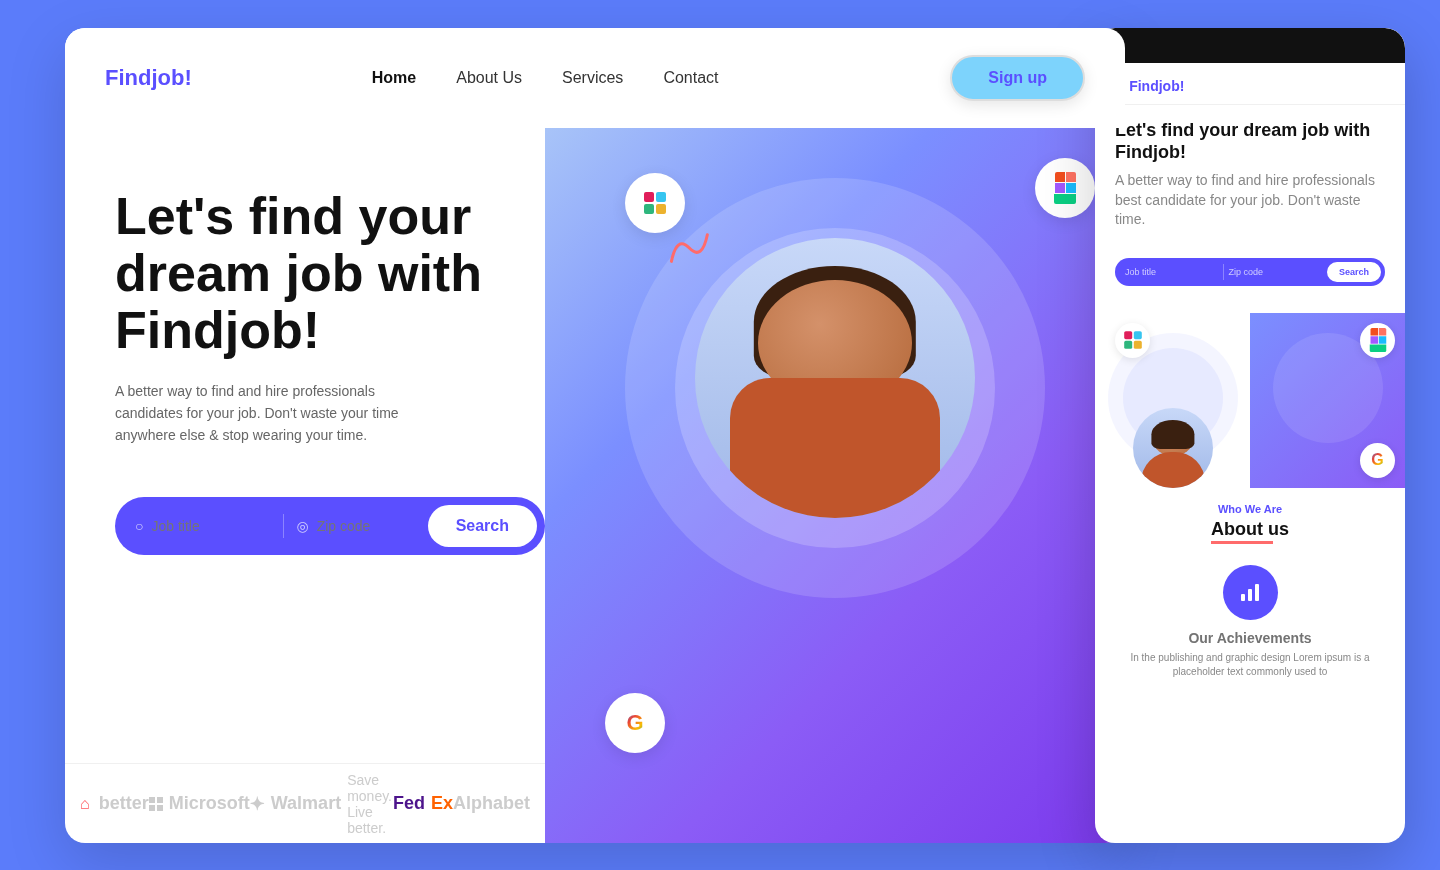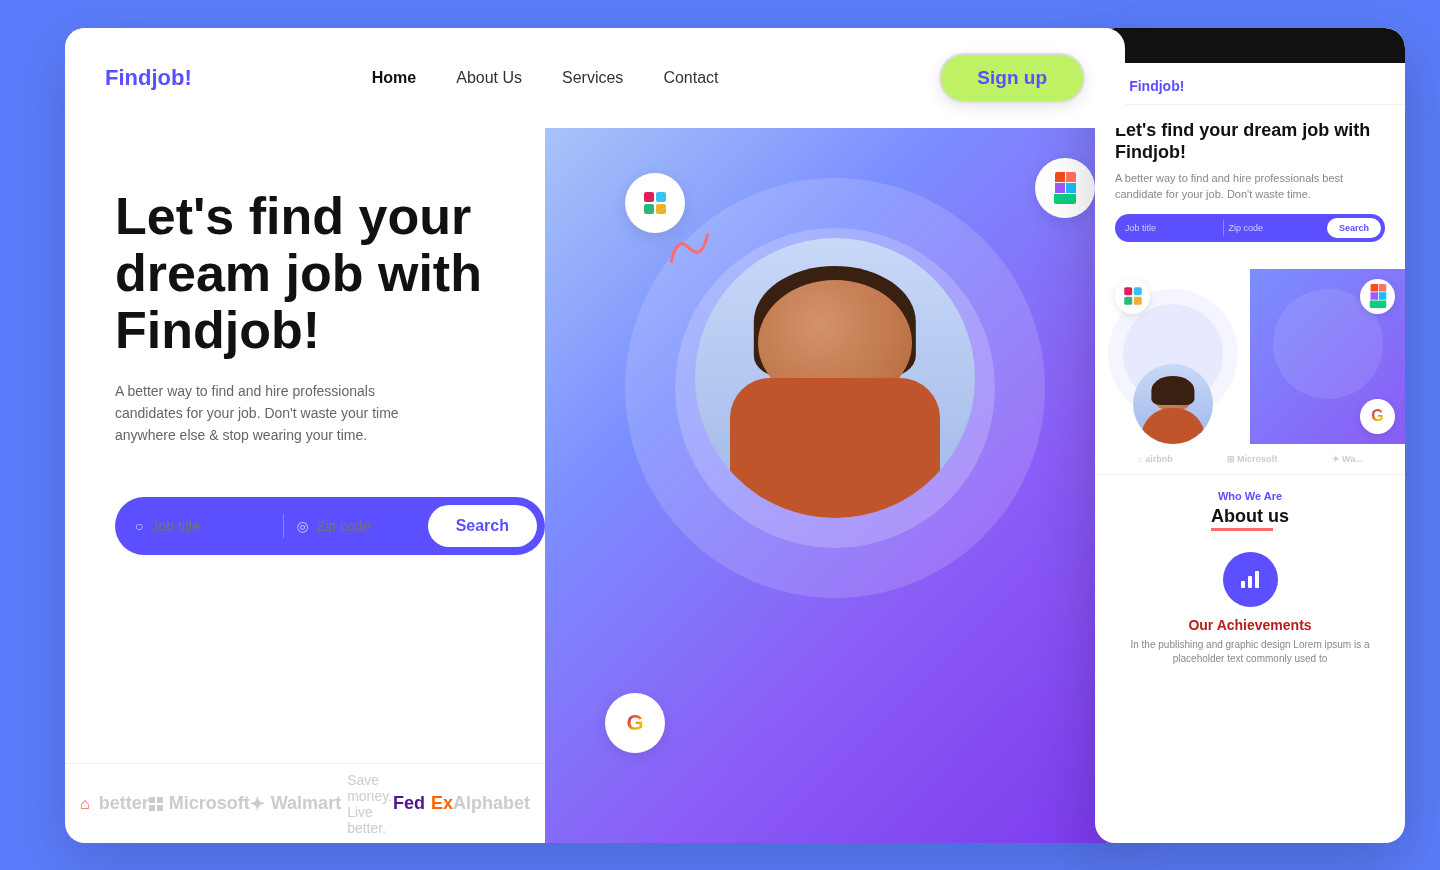--- a/index.html
+++ b/index.html
@@ -62,26 +62,26 @@
       color: #333;
       text-decoration: none;
       cursor: pointer;
     }
     .nav-link.active {
       font-weight: 700;
       color: #111;
     }
     .nav-signup {
       margin-left: auto;
-      background: #bef264;
+      background: #7dd3fc;
       color: #5b4fff;
       border: 2px solid #ddd;
       border-radius: 50px;
       padding: 12px 36px;
-      font-size: 19px;
+      font-size: 16px;
       font-weight: 600;
       cursor: pointer;
       box-shadow: 0 4px 15px rgba(0,0,0,0.1);
     }
 
     
     .hero-section {
       position: absolute;
       top: 100px;
       left: 0;
@@ -335,24 +335,24 @@
       position: relative;
     }
     .mobile-hero-title {
       font-size: 18px;
       font-weight: 900;
       color: #111;
       line-height: 1.2;
       margin-bottom: 8px;
     }
     .mobile-hero-sub {
-      font-size: 11px;
+      font-size: 14px;
       color: #888;
       line-height: 1.4;
-      margin-bottom: 12px;
+      margin-bottom: 28px;
     }
     .mobile-search {
       display: flex;
       background: #5b4fff;
       border-radius: 30px;
       padding: 4px 4px 4px 10px;
       align-items: center;
       gap: 4px;
       margin-bottom: 12px;
     }
@@ -511,21 +511,21 @@
       display: flex;
       align-items: center;
       justify-content: center;
       color: #fff;
       font-size: 22px;
       margin-bottom: 10px;
     }
     .mobile-achievement-title {
       font-size: 14px;
       font-weight: 700;
-      color: #b91c1c;
+      color: #737373;
       margin-bottom: 5px;
     }
     .mobile-achievement-text {
       font-size: 10px;
       color: #888;
       text-align: center;
       line-height: 1.4;
     }
 
     
@@ -829,25 +829,20 @@
           <div class="figma-row">
             <div class="fig-b" style="width:22px;"></div>
           </div>
         </div>
       </div>
       <div class="mobile-google">
         <span class="google-g" style="font-size:16px;">G</span>
       </div>
     </div>
 
-    <div class="mobile-partners">
-      <div class="mobile-partner">⌂ airbnb</div>
-      <div class="mobile-partner">⊞ Microsoft</div>
-      <div class="mobile-partner">✦ Wa...</div>
-    </div>
 
     <div class="mobile-about">
       <div class="mobile-section-label">Who We Are</div>
       <div class="mobile-section-title">About us</div>
       
       <div class="mobile-achievement">
         <div class="mobile-achievement-icon">
           <svg width="24" height="24" viewBox="0 0 24 24" fill="white">
             <rect x="3" y="14" width="4" height="7" rx="1"></rect>
             <rect x="10" y="9" width="4" height="12" rx="1"></rect>

